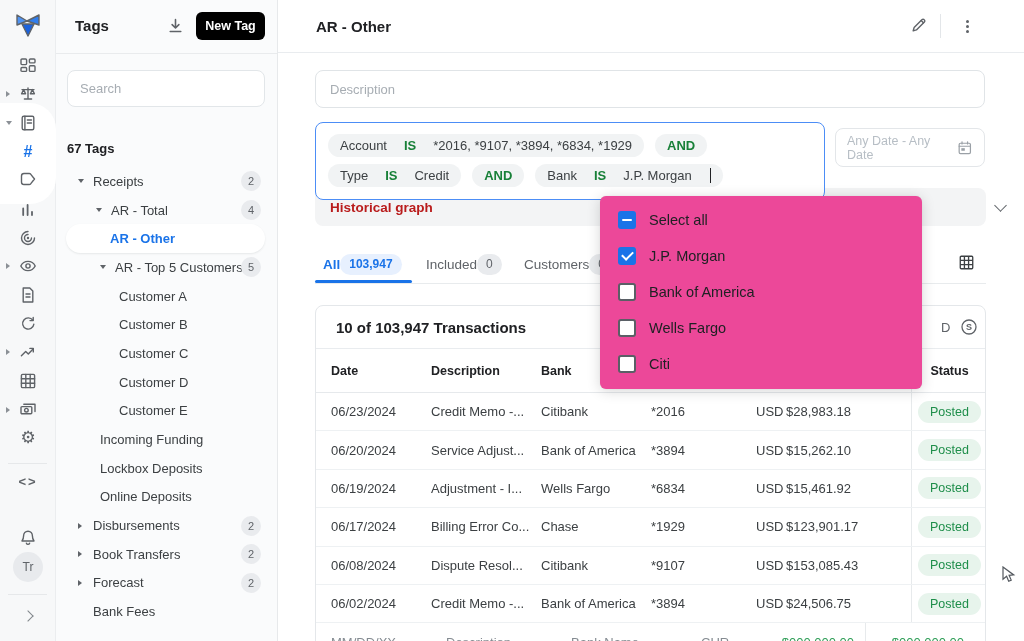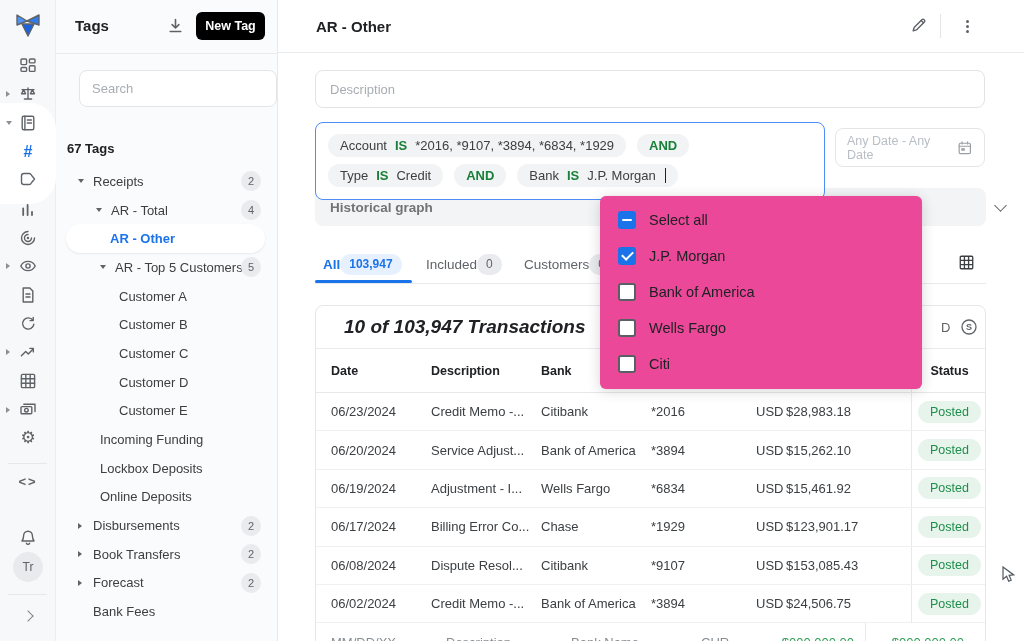--- a/index.html
+++ b/index.html
@@ -24,21 +24,21 @@
 
   
   .panel{position:absolute;left:56px;top:0;width:222px;height:641px;background:#fafbfc;border-right:1px solid #e7e9eb;box-sizing:border-box;}
   .panel-title{position:absolute;left:19px;top:17px;font-size:15px;font-weight:700;}
   .dl-icon{position:absolute;left:110px;top:17px;cursor:pointer;}
   .dl-icon svg{stroke:#5f6368;fill:none;stroke-width:1.5;stroke-linecap:round;stroke-linejoin:round;}
   .newtag{position:absolute;left:140px;top:12px;width:69px;height:28px;background:#000000;color:#fff;
           border:none;border-radius:6px;font-size:12.5px;font-weight:600;cursor:pointer;font-family:inherit;}
   .panel-div{position:absolute;left:0;right:0;top:53px;height:1px;background:#e9ebed;}
   .search{position:absolute;left:11px;top:70px;width:198px;height:37px;box-sizing:border-box;background:#fff;
-          border:1px solid #e2e6e9;border-radius:8px;padding:12px 12px;font-size:13px;color:#202124;font-family:inherit;outline:none;margin-left:12px;}
+          border:1px solid #e2e6e9;border-radius:8px;padding:12px 12px;font-size:13px;color:#202124;font-family:inherit;outline:none;}
   .search::placeholder{color:#a7adb3;}
   .tag-count{position:absolute;left:11px;top:141px;font-size:13px;font-weight:700;}
   .tree{position:absolute;left:0;right:0;top:167px;}
   .tree-item{position:relative;height:28.7px;display:flex;align-items:center;font-size:13px;color:#3c4043;cursor:pointer;}
   .tlabel{white-space:nowrap;position:relative;z-index:1;}
   .tree-arrow{position:absolute;width:0;height:0;}
   .tree-arrow.expanded{border-left:3.8px solid transparent;border-right:3.8px solid transparent;border-top:4.6px solid #5f6368;}
   .tree-arrow.collapsed{border-top:3.8px solid transparent;border-bottom:3.8px solid transparent;border-left:4.6px solid #5f6368;}
   .lvl1{padding-left:37px;}  .lvl1 .tree-arrow{left:22px;}
   .lvl1b{padding-left:44px;}
@@ -61,51 +61,51 @@
   .kebab i{display:block;width:3px;height:3px;border-radius:50%;background:#5f6368;margin:2px auto;}
   .mhead-div{position:absolute;left:0;right:0;top:52px;height:1px;background:#e9ecef;}
 
   .desc{position:absolute;left:37px;top:70px;width:670px;height:38px;box-sizing:border-box;border:1px solid #e0e4e7;
         border-radius:8px;padding:0 14px;font-size:13px;font-family:inherit;color:#202124;outline:none;}
   .desc::placeholder{color:#a7adb3;}
 
   .filterbox{position:absolute;left:37px;top:122px;width:510px;height:78px;box-sizing:border-box;background:#fff;
              border:1.5px solid #4c8df6;border-radius:8px;z-index:5;padding:11px 12px;display:flex;flex-direction:column;gap:7px;}
   .trow-tokens{display:flex;gap:11px;align-items:center;}
-  .token{display:inline-flex;gap:8px;align-items:center;background:#f1f3f4;border-radius:14px;padding:4px 12px;
+  .token{display:inline-flex;gap:17px;align-items:center;background:#f1f3f4;border-radius:14px;padding:4px 12px;
          font-size:13px;color:#3c4043;white-space:nowrap;cursor:text;}
   .token .op{color:#188038;font-weight:600;}
   .token.and{color:#188038;font-weight:600;}
   .caret{display:inline-block;width:1.5px;height:15px;background:#202124;margin-left:1px;vertical-align:-2px;animation:blink 1s steps(1) infinite;}
   @keyframes blink{50%{opacity:0;}}
 
   .datebox{position:absolute;left:557px;top:128px;width:150px;height:39px;box-sizing:border-box;border:1px solid #e3e6e9;
            border-radius:8px;display:flex;align-items:center;justify-content:space-between;padding:0 11px;cursor:pointer;}
   .datebox .dtext{font-size:12.5px;color:#b7bec5;}
   .datebox svg{stroke:#9aa0a6;fill:none;stroke-width:1.4;stroke-linecap:round;}
 
   .histbar{position:absolute;left:37px;top:188px;width:671px;height:38px;box-sizing:border-box;background:#f3f4f5;
            border-radius:8px;z-index:1;display:flex;align-items:center;cursor:pointer;}
-  .histbar .hlabel{margin-left:15px;font-size:13.5px;font-weight:700;color:#737373;}
+  .histbar .hlabel{margin-left:15px;font-size:13.5px;font-weight:700;color:#b91c1c;}
   .histchev{position:absolute;left:681px;top:13px;width:8px;height:8px;border-right:1.8px solid #5f6368;border-bottom:1.8px solid #5f6368;transform:rotate(45deg);}
 
   .tab{position:absolute;top:248px;height:32px;display:flex;align-items:center;font-size:13.5px;color:#5f6368;cursor:pointer;}
   .tab.active{color:#1a73e8;font-weight:600;}
   .tab-badge{height:21px;border-radius:11px;padding:0 9px;font-size:12px;display:flex;align-items:center;background:#e9ebee;color:#5f6368;font-weight:400;}
   .tab.active .tab-badge{background:#e7f0fe;color:#1a73e8;font-weight:600;}
   .tab-underline{position:absolute;left:37px;top:280px;width:97px;height:3px;border-radius:2px;background:#1a73e8;}
   .tab-hairline{position:absolute;left:37px;top:283px;width:671px;height:1px;background:#e8ebed;}
   .gridview{position:absolute;left:680px;top:254px;cursor:pointer;}
   .gridview svg{stroke:#3c4043;fill:none;stroke-width:1.4;}
 
   
   .card{position:absolute;left:37px;top:305px;width:671px;height:360px;box-sizing:border-box;border:1px solid #e4e7ea;
         border-radius:8px;background:#fff;overflow:hidden;}
   .card-header{position:relative;height:42px;border-bottom:1px solid #e9ecef;display:flex;align-items:center;}
-  .card-summary{margin-left:28px;font-size:19px;font-weight:700;font-style:italic;}
+  .card-summary{margin-left:20px;font-size:15px;font-weight:700;}
   .clipped-d{position:absolute;left:625px;font-size:13px;color:#5f6368;}
   .curicon{position:absolute;left:644px;top:12px;cursor:pointer;}
   .curicon svg circle{stroke:#5f6368;fill:none;stroke-width:1.3;}
   .curicon svg text{fill:#5f6368;font-size:9px;font-weight:bold;font-family:"Liberation Sans",sans-serif;}
 
   .trg{display:grid;grid-template-columns:100px 110px 110px 105px 30px 125px 76px;padding-left:15px;align-items:center;box-sizing:border-box;}
   .thead{height:44px;border-bottom:1px solid #e6e9ec;font-size:12.5px;font-weight:700;color:#202124;}
   .tbody-row{height:38.4px;border-bottom:1px solid #eef1f3;font-size:13px;color:#3c4043;}
   .cell-amount{text-align:left;padding-right:45px;}
   .cell-status{border-left:1px solid #e7eaec;height:100%;display:flex;align-items:center;justify-content:center;box-sizing:border-box;}

